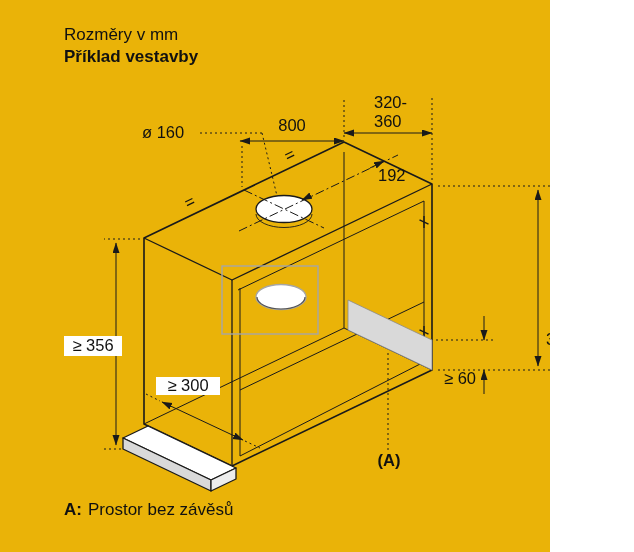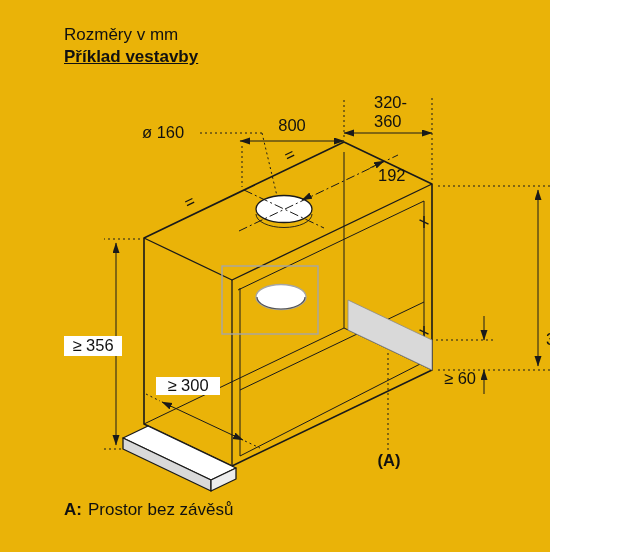--- a/index.html
+++ b/index.html
@@ -1,19 +1,19 @@
 <!DOCTYPE html>
 <html><head>
 <meta charset="utf-8">
 <style>
   html,body{margin:0;padding:0;background:#fff;}
   .page{position:relative;width:550px;height:552px;background:#eab308;overflow:hidden;
         font-family:"Liberation Sans",sans-serif;color:#111;}
   .hdr{position:absolute;left:64px;top:24px;font-size:17px;line-height:22px;}
-  .hdr .title{font-weight:bold;text-decoration:underline;}
+  .hdr .title{font-weight:bold;}
   .ftr{position:absolute;left:64px;top:500px;font-size:17px;}
   .ftr b{font-weight:bold;}
   .ftr span{margin-left:6px;text-align:center;}
   svg{position:absolute;left:0;top:0;}
   svg text{font-family:"Liberation Sans",sans-serif;font-size:16.5px;fill:#111;}
 </style>
 </head>
 <body>
 
 <div class="page">

